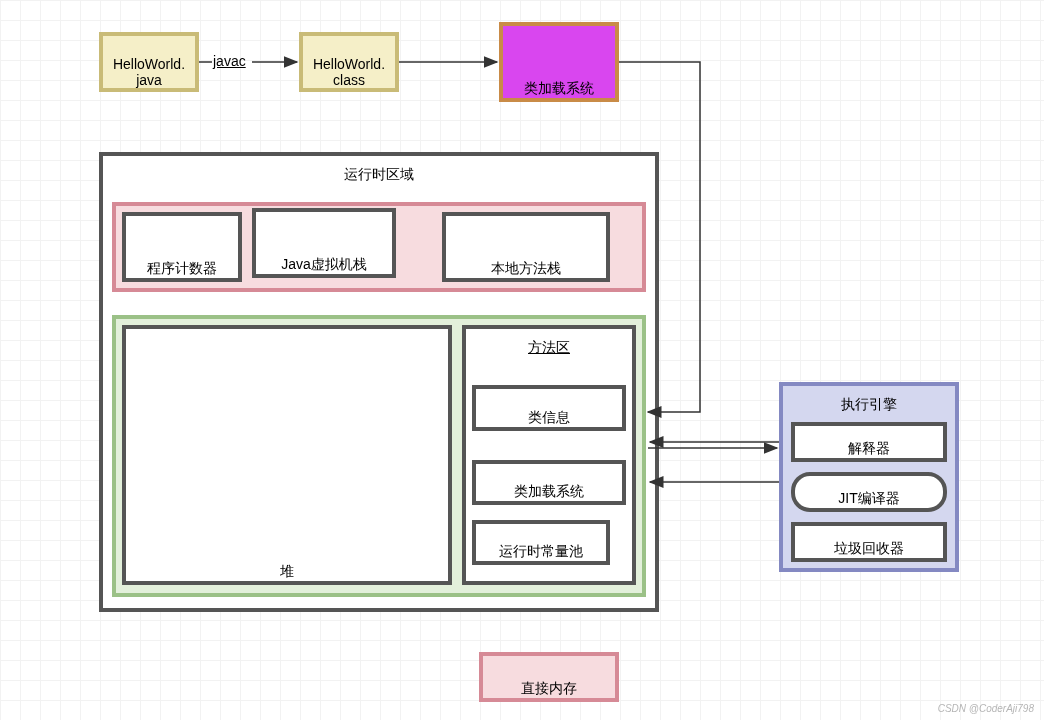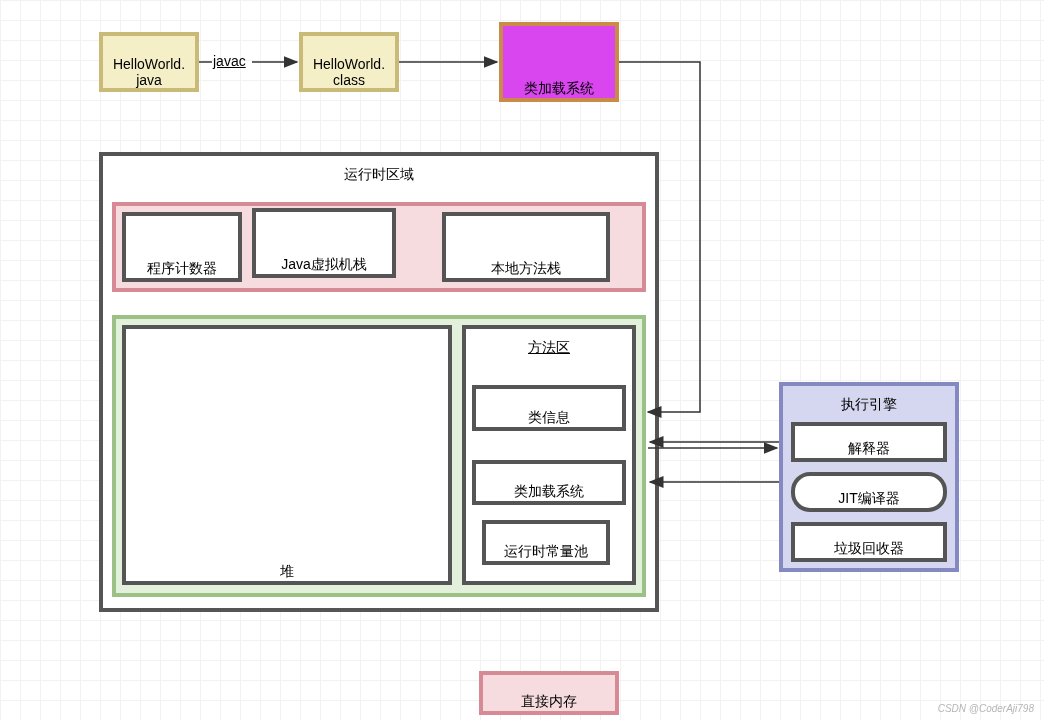--- a/index.html
+++ b/index.html
@@ -104,38 +104,38 @@
 
 <div class="box plain" style="left:462px; top:325px; width:174px; height:260px;">
   <span class="container-title" style="top:10px;text-decoration:underline;">方法区</span>
 </div>
 <div class="box plain" style="left:472px; top:385px; width:154px; height:46px;">
   <span>类信息</span>
 </div>
 <div class="box plain" style="left:472px; top:460px; width:154px; height:45px;">
   <span>类加载系统</span>
 </div>
-<div class="box plain" style="left:472px; top:520px; width:128px; height:45px;margin-left:10px;">
+<div class="box plain" style="left:472px; top:520px; width:138px; height:45px;">
   <span>运行时常量池</span>
 </div>
 
 <div class="box blue" style="left:779px; top:382px; width:180px; height:190px;">
   <span class="container-title" style="top:10px;">执行引擎</span>
 </div>
 <div class="box plain" style="left:791px; top:422px; width:156px; height:40px;">
   <span>解释器</span>
 </div>
 <div class="box plain" style="left:791px; top:472px; width:156px; height:40px;border-radius:19px;">
   <span>JIT编译器</span>
 </div>
 <div class="box plain" style="left:791px; top:522px; width:156px; height:40px;">
   <span>垃圾回收器</span>
 </div>
 
-<div class="box pink" style="left:479px; top:652px; width:140px; height:44px;margin-top:19px;">
+<div class="box pink" style="left:479px; top:652px; width:140px; height:50px;">
   <span>直接内存</span>
 </div>
 
 <svg class="arrows">
   <defs>
     <marker id="arrowhead" markerWidth="10" markerHeight="8" refX="9" refY="4" orient="auto">
       <polygon points="0 0, 10 4, 0 8" fill="#333"></polygon>
     </marker>
   </defs>
 

